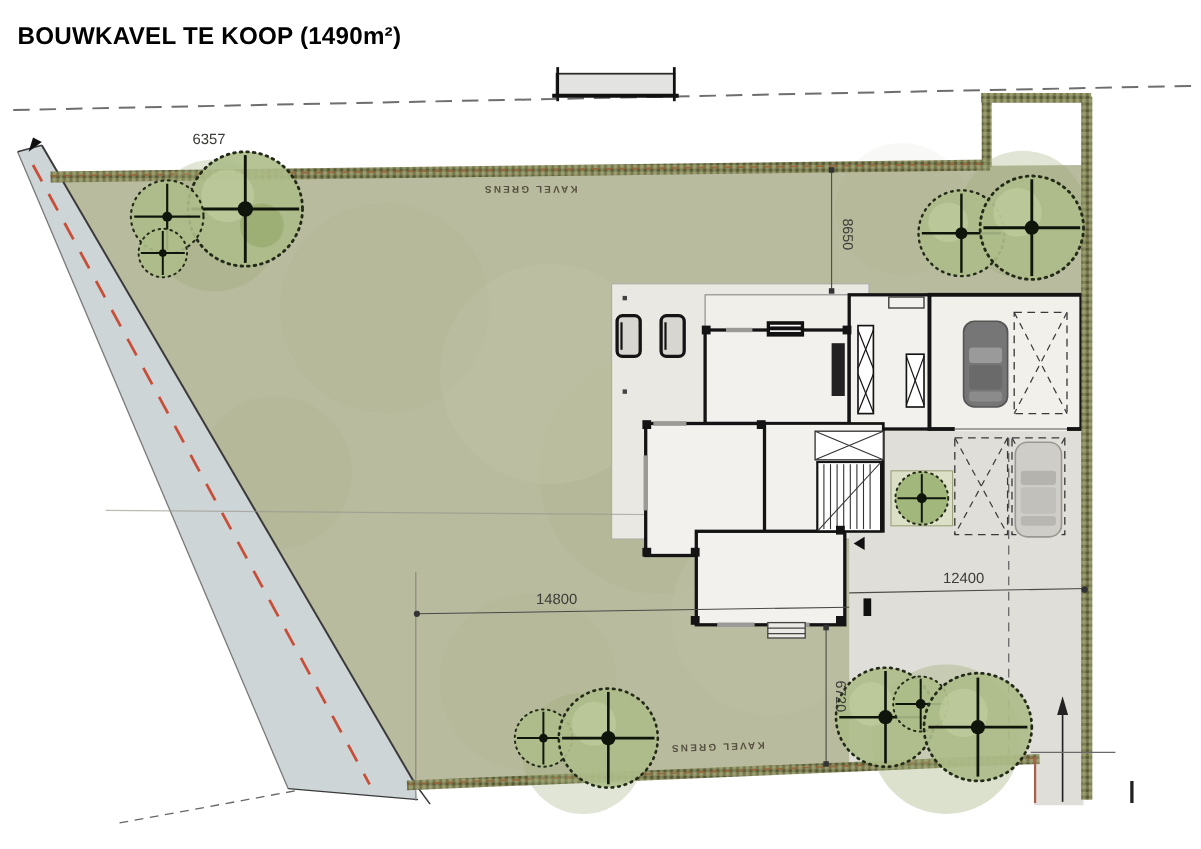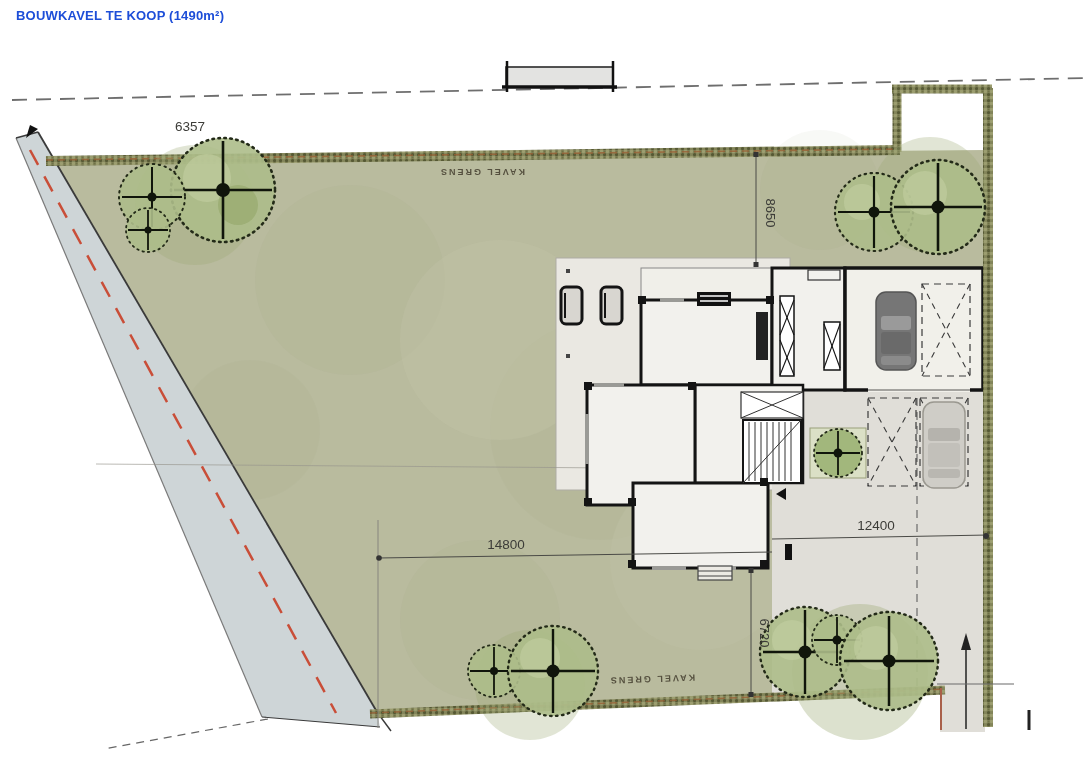--- a/index.html
+++ b/index.html
@@ -1,19 +1,19 @@
 <!DOCTYPE html>
 <html><head>
 <meta charset="utf-8">
 <style>
   html,body{margin:0;padding:0;background:#ffffff;}
   .canvas{position:relative;width:1092px;height:772px;background:#ffffff;overflow:hidden;
           font-family:"Liberation Sans", sans-serif;}
-  .plan-title{position:absolute;left:16px;top:8px;font-size:13px;font-weight:bold;
-              color:#1d4ed8;letter-spacing:.2px;}
+  .plan-title{position:absolute;left:16px;top:20px;font-size:22px;font-weight:bold;
+              color:#000000;letter-spacing:.2px;}
   svg text{font-family:"Liberation Sans", sans-serif;}
   .dim-text{font-size:13.5px;fill:#3c3c38;font-weight:500;}
   .dim-text-sm{font-size:13px;fill:#3c3c38;font-weight:500;}
   .kg-text{font-size:9px;font-weight:bold;letter-spacing:2px;fill:#55503f;}
 </style>
 </head>
 <body>
 
 <div class="canvas">
   <div class="plan-title">BOUWKAVEL TE KOOP (1490m²)</div>

